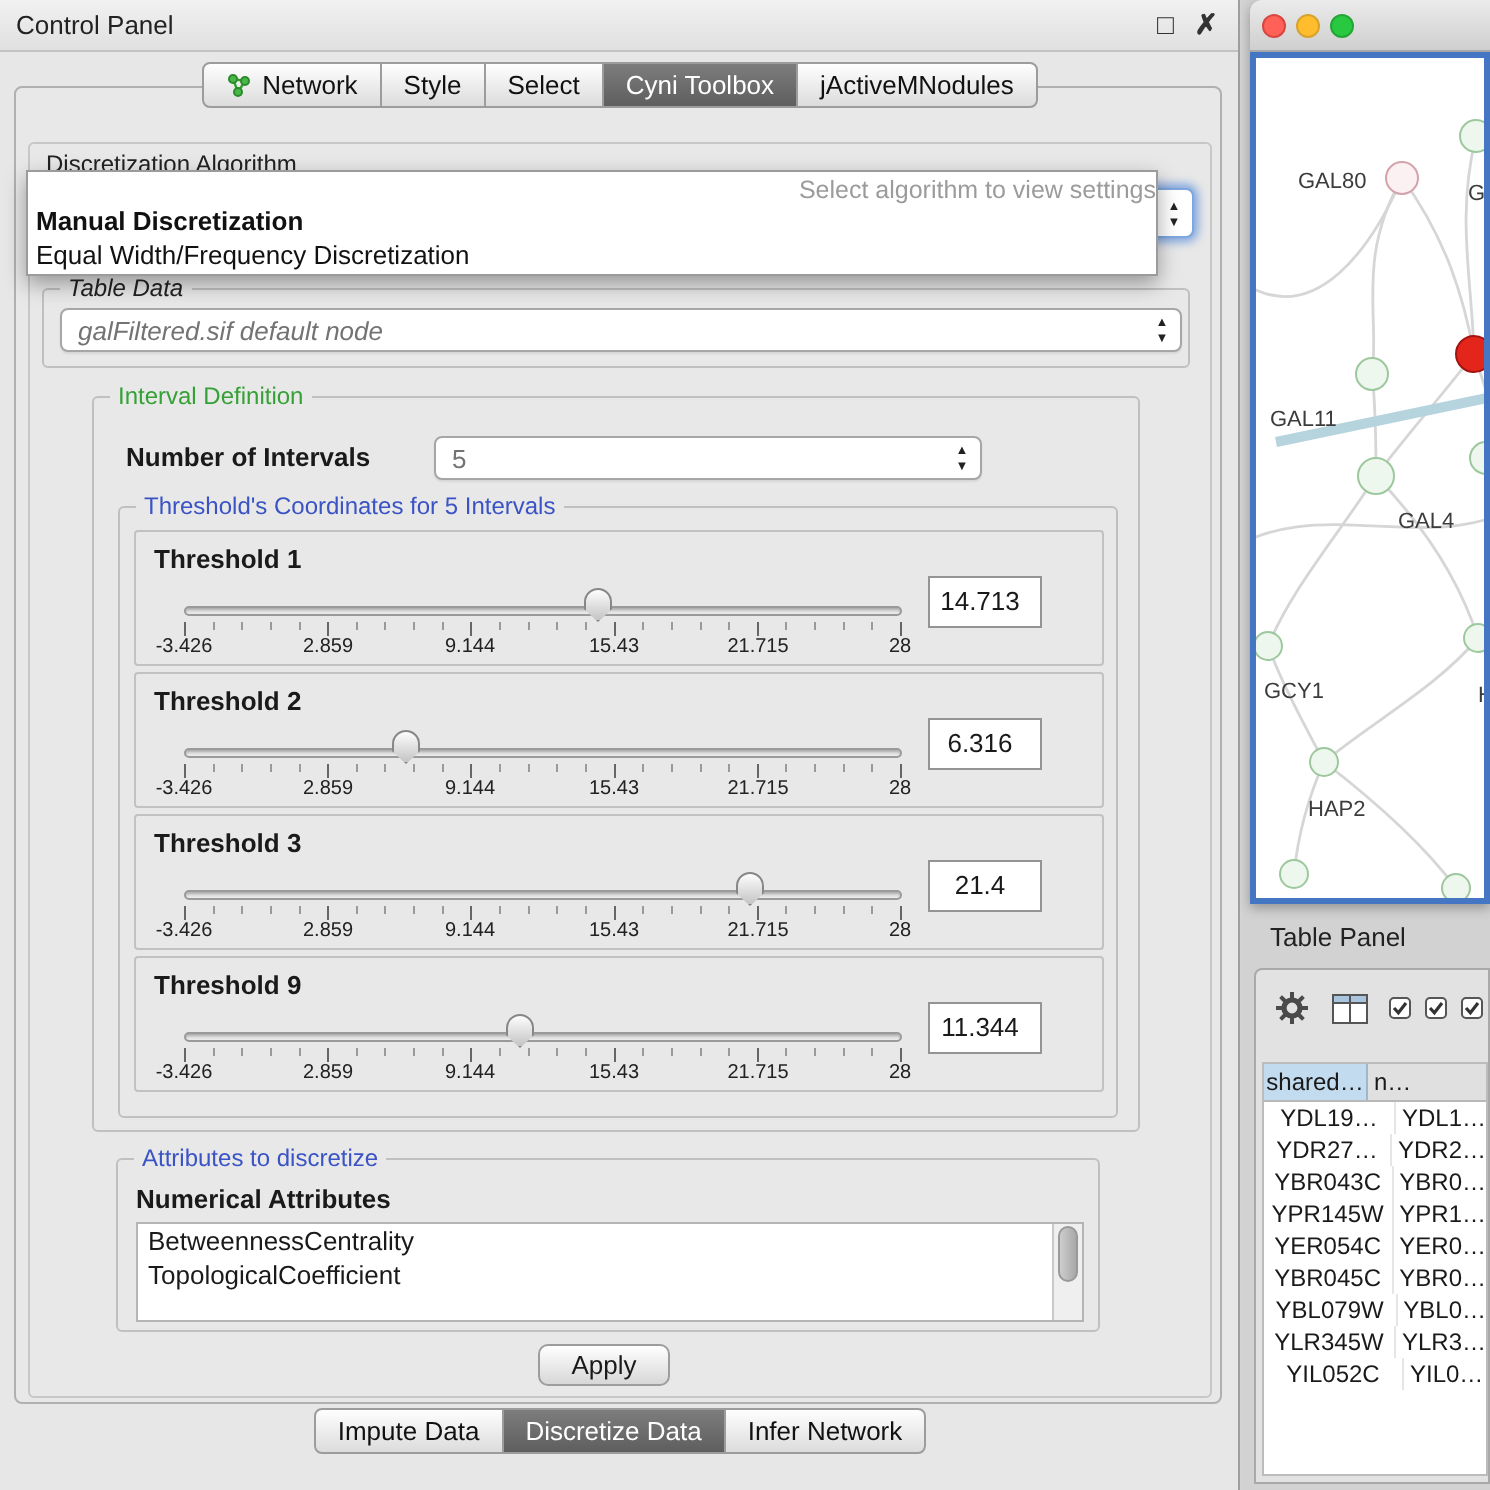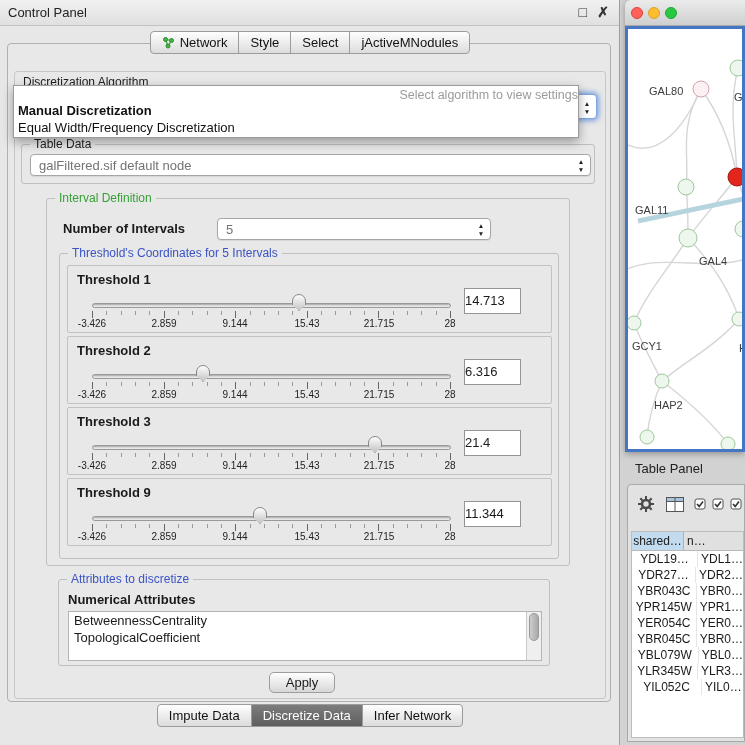--- a/index.html
+++ b/index.html
@@ -57,21 +57,21 @@
            border:1px solid #9b9b9b; box-shadow:0 4px 10px rgba(0,0,0,.35); z-index:50; }
   .popup-hint { text-align:right; color:#9b9b9b; font-size:12.5px; padding-top:2px; }
   .popup-opt { font-size:13px; line-height:17px; padding-left:4px; color:#111; }
   .popup-opt.bold { font-weight:bold; }
 
   
   .thr-box { position:absolute; left:7px; width:485px; height:68px; border:1px solid #c2c2c2;
              border-radius:2px; }
   .thr-title { position:absolute; left:9px; top:6px; font-weight:bold; font-size:13px; }
   .thr-value { position:absolute; left:396px; top:22px; width:57px; height:26px; background:#fff;
-               border:1px solid #949494; font-size:13px; text-align:left; line-height:24px;
+               border:1px solid #949494; font-size:13px; text-align:center; line-height:24px;
                padding-right:5px; }
   .thr-track { position:absolute; left:24px; top:37px; width:359px; height:5px;
                background:linear-gradient(#cdcdcd,#ececec); border:1px solid #9a9a9a;
                border-radius:3px; box-shadow:inset 0 1px 1px rgba(0,0,0,.15); }
   .thr-thumb { position:absolute; top:28px; width:14px; height:17px;
                background:linear-gradient(#fdfdfd,#c4c4c4); border:1px solid #878787;
                border-radius:7px 7px 2px 2px;
                clip-path:polygon(0 0,100% 0,100% 62%,50% 100%,0 62%); }
   .tickstrip { position:absolute; left:24px; top:45px; width:359px; height:7px;
     background-image:
@@ -148,20 +148,23 @@
           <circle cx="6" cy="10" r="2" fill="#49b649" stroke="#2b8b2b"></circle>
         </svg>
         <span>Network</span>
       </div>
       <div class="seg">
         <span>Style</span>
       </div>
       <div class="seg">
         <span>Select</span>
       </div>
+      <div class="seg selected">
+        <span>Cyni Toolbox</span>
+      </div>
       <div class="seg">
         <span>jActiveMNodules</span>
       </div>
     </div>
 
     <div class="main-panel">
       <div class="inner-panel"></div>
 
       <span class="alg-label">Discretization Algorithm</span>
       <div class="alg-combo-sliver">
@@ -170,21 +173,21 @@
             <span>▼</span>
         </span>
       </div>
 
       <div class="popup">
         <div class="popup-hint">Select algorithm to view settings</div>
         <div class="popup-opt bold">Manual Discretization</div>
         <div class="popup-opt">Equal Width/Frequency Discretization</div>
       </div>
 
-      <div class="group" style="left:13px; top:100px; width:574px; height:40px;">
+      <div class="group" style="left:13px; top:100px; width:574px; height:40px;font-style:italic;">
         <span class="group-label gl-black">Table Data</span>
         <div class="combo" style="left:8px; top:9px; width:561px;">
           <span class="combo-text">galFiltered.sif default node</span>
           <span class="combo-arrows">
             <span>▲</span>
               <span>▼</span>
           </span>
         </div>
       </div>
 

